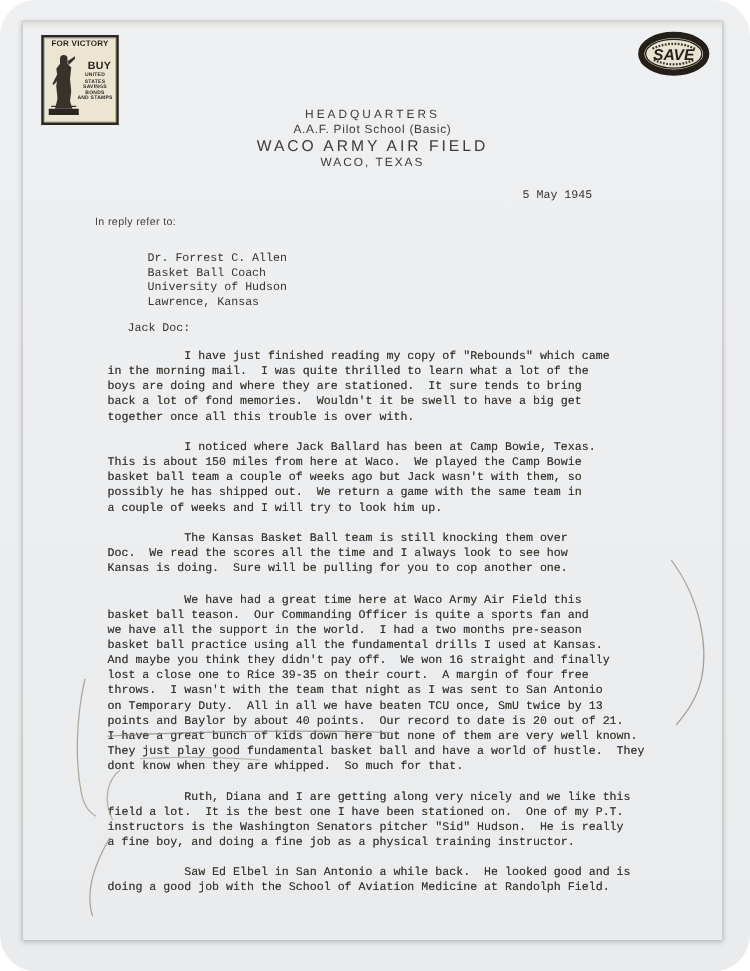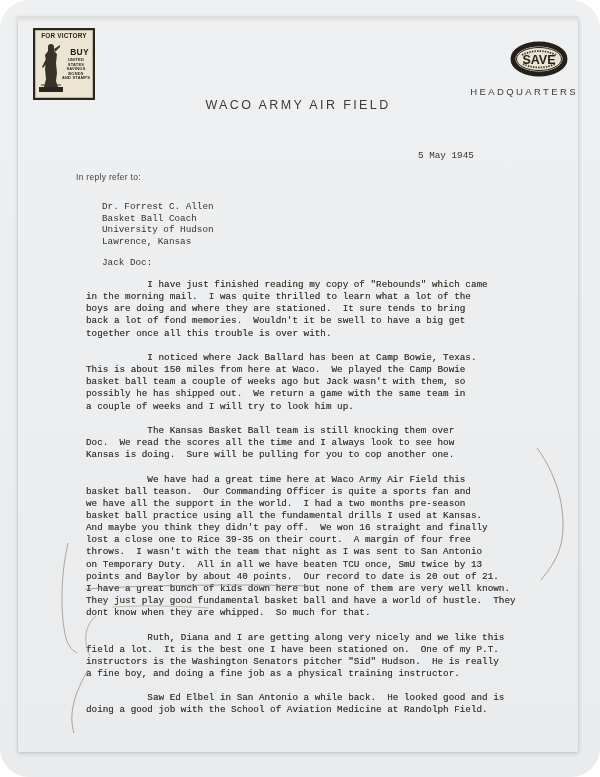--- a/index.html
+++ b/index.html
@@ -37,31 +37,31 @@
   .stamp-statue{position:absolute;left:3px;top:0px;}
   .stamp-buy{
     position:absolute;right:4px;top:8px;font-weight:bold;font-size:8.5px;
     color:#241f18;letter-spacing:.3px;
   }
   .stamp-lines{
     position:absolute;right:2px;top:19px;width:30px;text-align:center;
     font-size:4px;line-height:4.6px;color:#2e2921;font-weight:bold;letter-spacing:.2px;
   }
   
-  .seal{position:absolute;left:492px;top:23px;width:58px;height:40px;}
+  .seal{position:absolute;left:492px;top:7px;width:58px;height:40px;font-style:italic;}
   
   .hq-block{position:absolute;left:0;top:69px;width:100%;text-align:center;color:#3e3a33;}
-  .hq-1{font-size:9.5px;letter-spacing:2.4px;line-height:12px;text-align:right;}
+  .hq-1{font-size:9.5px;letter-spacing:2.4px;line-height:12px;}
   .hq-2{font-size:9.5px;letter-spacing:.6px;line-height:12px;}
   .hq-3{font-size:12.5px;letter-spacing:2.4px;line-height:15px;}
   .hq-4{font-size:9.5px;letter-spacing:1.6px;line-height:12px;}
   .reply-label{position:absolute;left:58px;top:107px;font-size:8.5px;color:#44403a;letter-spacing:.3px;margin-top:48px;}
   .date-line{position:absolute;left:400px;top:133px;font-size:9.3px;}
   
-  .recipient{position:absolute;left:84px;top:184px;font-size:9.3px;line-height:11.6px;}
+  .recipient{position:absolute;left:100px;top:184px;font-size:9.3px;line-height:11.6px;}
   .salutation{position:absolute;left:84px;top:240px;font-size:9.3px;}
   .letter-body{
     position:absolute;left:68px;top:262px;width:470px;margin:0;
     font-family:"Liberation Mono","DejaVu Sans Mono",monospace;
     font-size:9.3px;line-height:12.15px;color:#37332c;white-space:pre;
     text-shadow:0 0 .35px rgba(45,40,32,.55);
   }
   .pencil{position:absolute;left:0;top:0;width:560px;height:735px;pointer-events:none;}
 </style>
 </head>
@@ -98,21 +98,23 @@
         <ellipse cx="29" cy="19" rx="26" ry="15" fill="none" stroke="#241f18" stroke-width="5"></ellipse>
         <ellipse cx="29" cy="19" rx="22.5" ry="11.5" fill="#e9e3d1" stroke="#241f18" stroke-width="1"></ellipse>
         <path d="M12 15 Q29 7 46 15" fill="none" stroke="#3a352c" stroke-width="1.8" stroke-dasharray="1.4,1.2"></path>
         <path d="M13 24 Q29 31 45 24" fill="none" stroke="#3a352c" stroke-width="1.8" stroke-dasharray="1.4,1.2"></path>
         <text x="29" y="24" text-anchor="middle" font-family="Liberation Sans, sans-serif" font-size="12.5" font-weight="bold" fill="#241f18">SAVE</text>
       </svg>
     </div>
 
     <div class="hq-block">
       <div class="hq-1">HEADQUARTERS</div>
+      <div class="hq-2">A.A.F. Pilot School (Basic)</div>
       <div class="hq-3">WACO ARMY AIR FIELD</div>
+      <div class="hq-4">WACO, TEXAS</div>
     </div>
     <div class="reply-label">In reply refer to:</div>
 
     <div class="date-line mono">5 May 1945</div>
 
     <div class="recipient mono">
       <div>Dr. Forrest C. Allen</div>
       <div>Basket Ball Coach</div>
       <div>University of Hudson</div>
       <div>Lawrence, Kansas</div>

